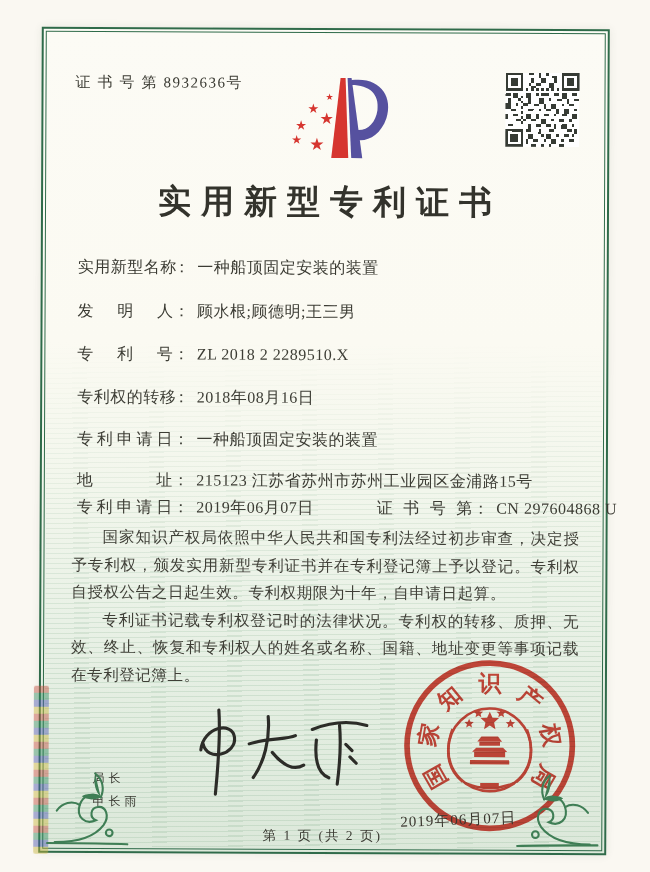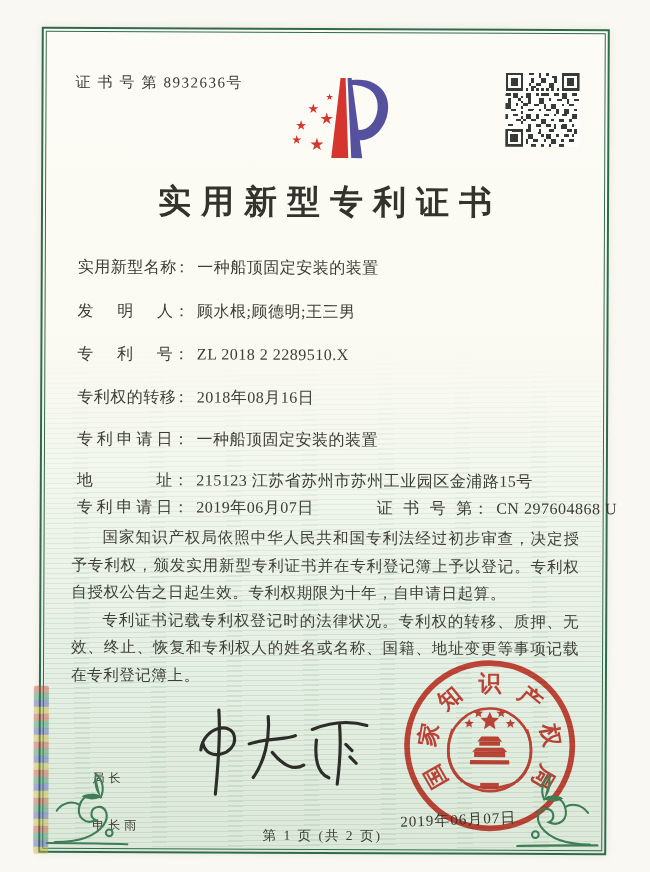--- a/index.html
+++ b/index.html
@@ -48,21 +48,21 @@
   
   .body-text{
     position:absolute;left:30px;right:26px;top:494px;
     font-size:15.5px;line-height:1.78;color:#3f3f37;letter-spacing:.6px;text-align:justify;
   }
   .body-text p{margin:0;text-indent:2em;}
   
   .director{position:absolute;left:52px;font-family:"Liberation Sans","DejaVu Sans",sans-serif;
     font-size:12px;color:#37372f;letter-spacing:4px;margin-top:47px;}
   .dir-title{top:694px;}
-  .dir-name{top:741px;text-align:right;}
+  .dir-name{top:717px;text-align:right;}
   .signature{position:absolute;left:145px;top:668px;width:190px;height:105px;}
   .sig-stroke{fill:none;stroke:#2c2c28;stroke-width:3;stroke-linecap:round;}
   .seal{position:absolute;left:356px;top:622px;width:186px;height:186px;mix-blend-mode:multiply;opacity:.95;}
   .seal-date{
     position:absolute;left:360px;top:780px;font-size:15px;color:#3a362e;letter-spacing:1px;
     transform:rotate(-2.5deg);white-space:nowrap;
   }
   .page-no{position:absolute;left:0;top:797px;width:100%;text-align:center;font-size:13.5px;color:#3c3c34;letter-spacing:2px;}
   
   .flourish{position:absolute;width:86px;height:86px;}

